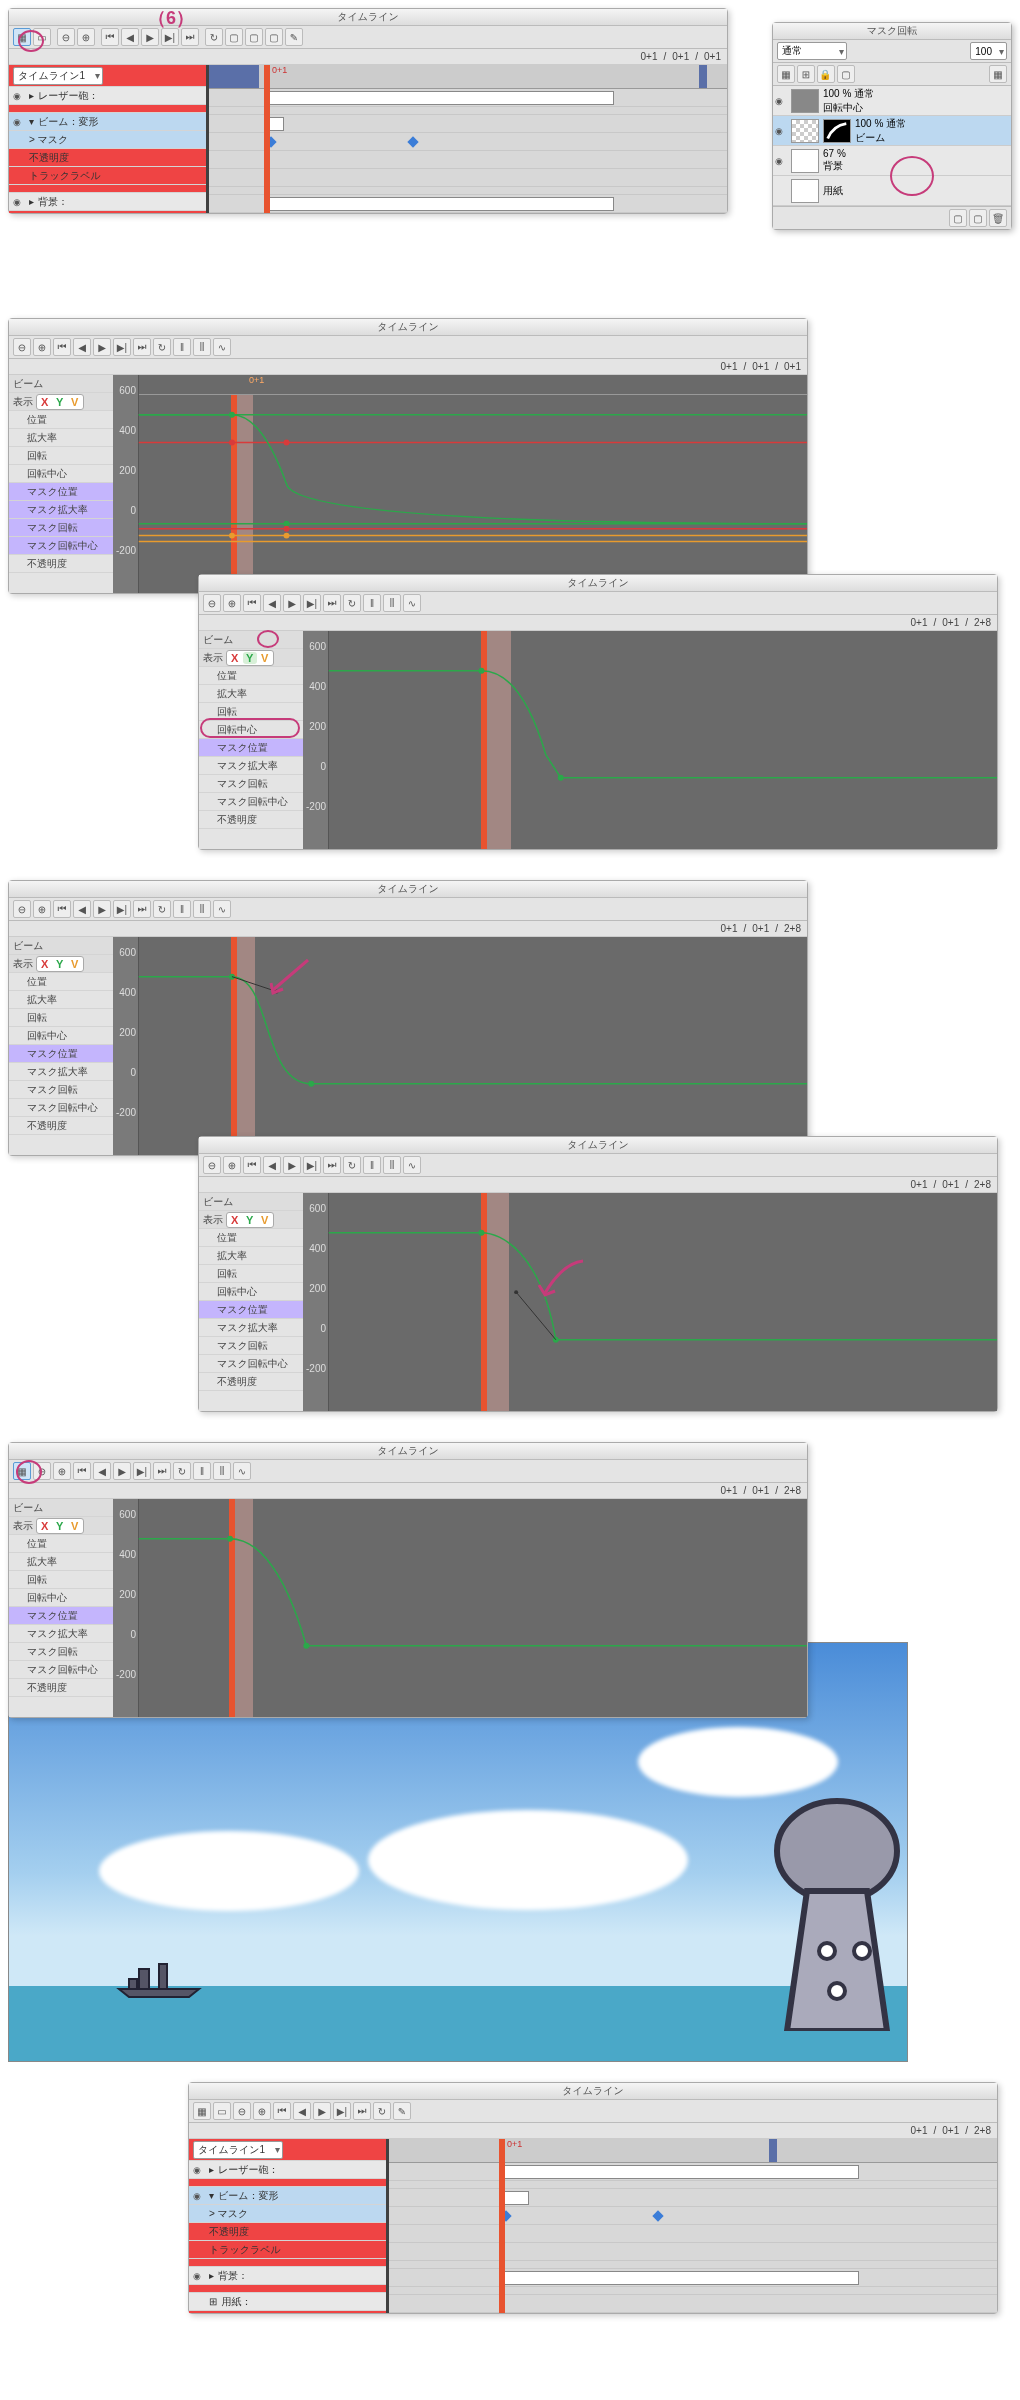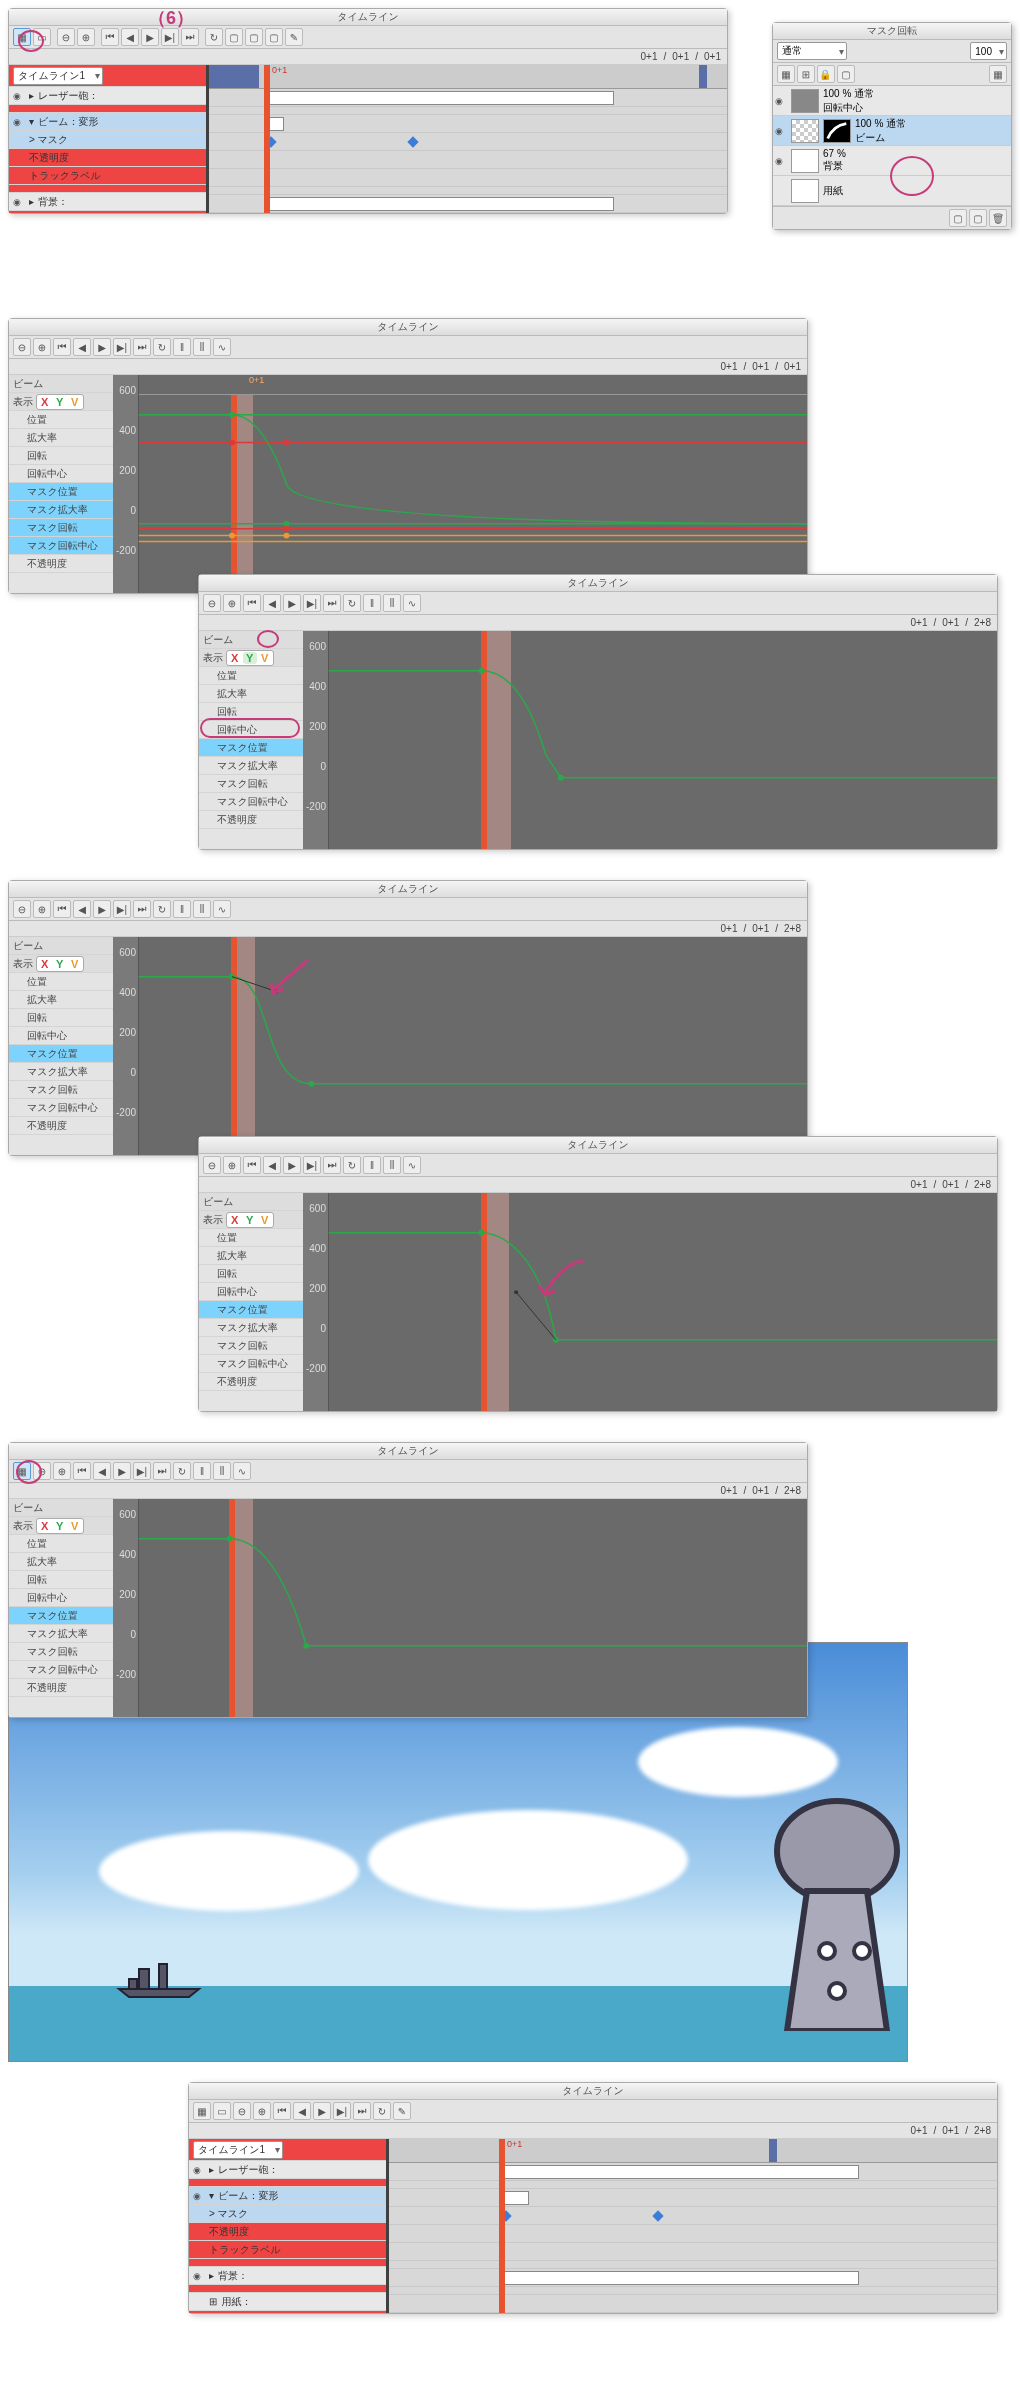--- a/index.html
+++ b/index.html
@@ -29,21 +29,21 @@
 .lrow{height:18px;border-bottom:1px solid #c8c8c8;position:relative}
 .clip{position:absolute;top:2px;height:14px;background:#fff;border:1px solid #888}
 .kf{position:absolute;width:8px;height:8px;transform:rotate(45deg);top:5px}
 .kf.blue{background:#3b7dd8}
 .graph{flex:1;position:relative;background:#6a6a6a;height:180px;overflow:hidden}
 .gaxis{position:absolute;left:0;top:0;bottom:0;width:26px;background:#7a7a7a;border-right:1px solid #555;font-size:8px;color:#ddd}
 .gaxis span{position:absolute;right:2px}
 .curve{position:absolute;inset:0}
 .propcol{width:104px;background:#e4e4e4}
 .prow{height:18px;border-bottom:1px solid #d4d4d4;display:flex;align-items:center;padding-left:18px;font-size:10px;color:#444}
-.prow.sel{background:#7dd3fc}
+.prow.sel{background:#c4b5fd}
 .prow.hdr{padding-left:4px;background:#ddd}
 .xyv{display:flex;gap:1px;border:1px solid #aaa;border-radius:3px;padding:1px;background:#fff}
 .xyv span{width:14px;text-align:center;font-weight:bold;font-size:11px}
 .xyv .x{color:#d83b3b}
 .xyv .y{color:#2ba84a}
 .xyv .v{color:#e89b2e}
 .circle-ann{position:absolute;border:2px solid #c63b7a;border-radius:50%;pointer-events:none}
 .ann-text{position:absolute;color:#c63b7a;font-size:18px;font-weight:bold;pointer-events:none}
 .layerpanel{position:absolute;width:240px;background:#e8e8e8;border:1px solid #aaa;border-radius:4px;box-shadow:2px 2px 6px rgba(0,0,0,.25)}
 .lyr-row{display:flex;align-items:center;height:30px;border-bottom:1px solid #ccc;padding:2px;gap:4px;font-size:10px}

